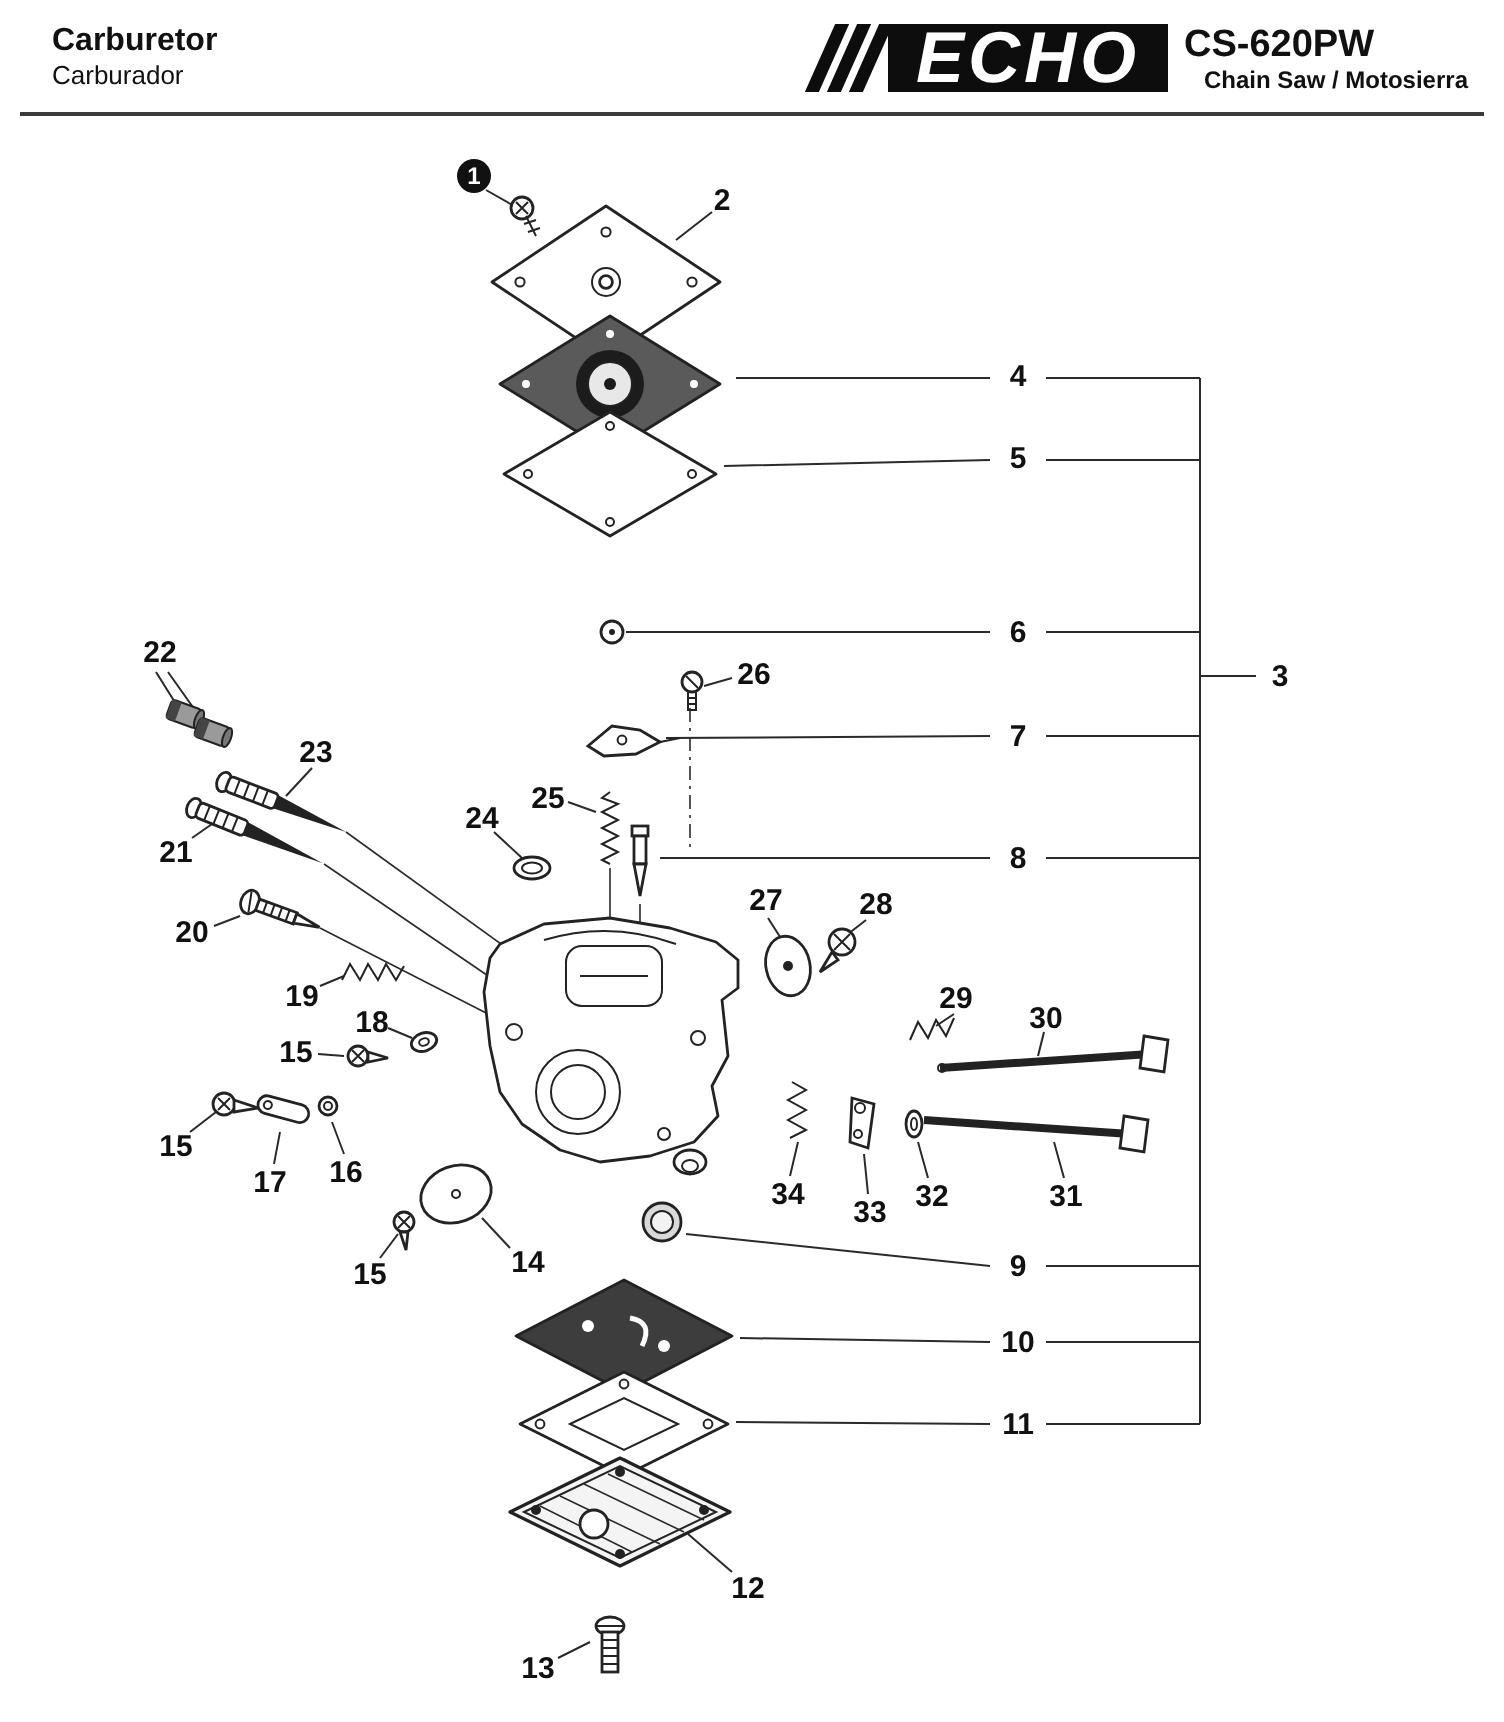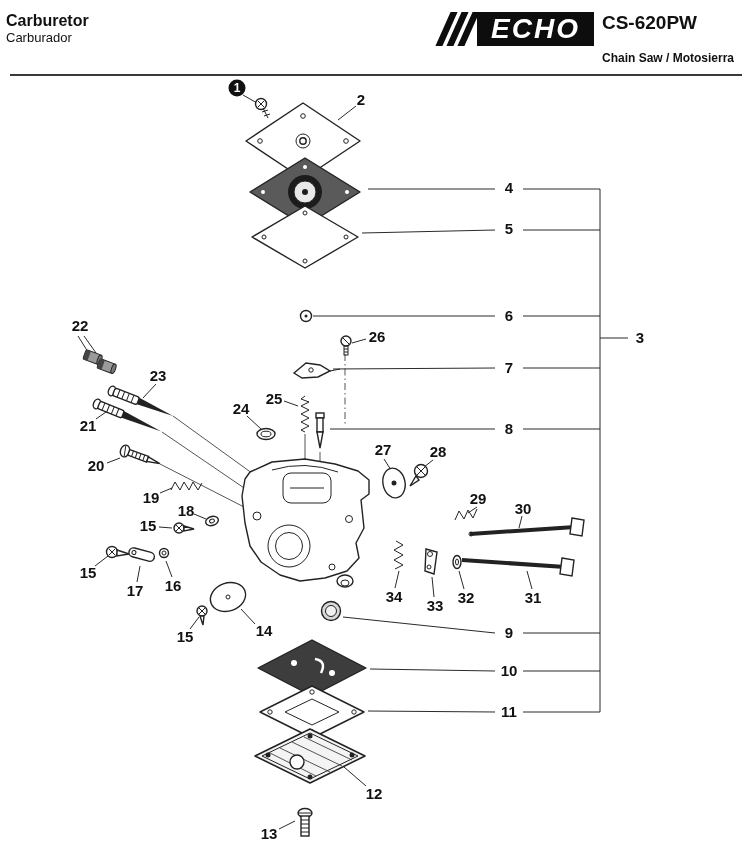--- a/index.html
+++ b/index.html
@@ -1,32 +1,32 @@
 <!DOCTYPE html>
 <html><head>
 <meta charset="utf-8">
 <style>
   html,body{margin:0;padding:0;background:#fff;}
   .page{position:relative;width:752px;height:861px;background:#fff;overflow:hidden;
         font-family:"Liberation Sans",sans-serif;color:#111;}
   
   .header{position:relative;z-index:2;display:flex;justify-content:space-between;
-          align-items:flex-start;padding:12px 14px 6px 6px;}
+          align-items:flex-start;padding:12px 14px 6px 26px;}
   .hd-left .title{font-size:16px;font-weight:bold;line-height:1.15;}
   .hd-left .subtitle{font-size:13px;line-height:1.3;}
   .hd-right{display:flex;align-items:flex-start;gap:8px;margin-right:4px;}
   .logo{display:flex;align-items:stretch;height:34px;}
   .logo .stripes{display:flex;align-items:stretch;gap:4px;margin-right:5px;}
   .logo .stripe{width:7px;background:#0d0d0d;transform:skewX(-24deg);}
   .logo .box{background:#0d0d0d;color:#fff;display:flex;align-items:center;
-             padding:0 14px;font-size:28px;font-weight:bold;font-style:italic;
+             padding:0 14px;font-size:36px;font-weight:bold;font-style:italic;
              letter-spacing:2px;}
-  .model-col{display:flex;flex-direction:column;line-height:1.15;gap:18px;}
+  .model-col{display:flex;flex-direction:column;line-height:1.15;}
   .model-col .model{font-size:19px;font-weight:bold;}
-  .model-col .product{font-size:12px;font-weight:bold;}
+  .model-col .product{font-size:12px;font-weight:bold;margin-left:10px;}
   .rule{position:relative;z-index:2;margin:2px 10px 0 10px;border-bottom:2px solid #3a3a3a;}
   
   svg.diagram{position:absolute;left:0;top:0;z-index:1;}
   .callout-num{font-family:"Liberation Sans",sans-serif;font-size:15px;font-weight:bold;fill:#111;}
   .callout-num.filled{fill:#fff;font-size:12px;}
   .ln{stroke:#2a2a2a;stroke-width:1;fill:none;}
   .thin{stroke:#2a2a2a;stroke-width:.8;fill:none;}
   .pt{stroke:#232323;stroke-width:1.4;fill:#fff;}
   .ptn{stroke:#232323;stroke-width:1;fill:none;}
 </style>

